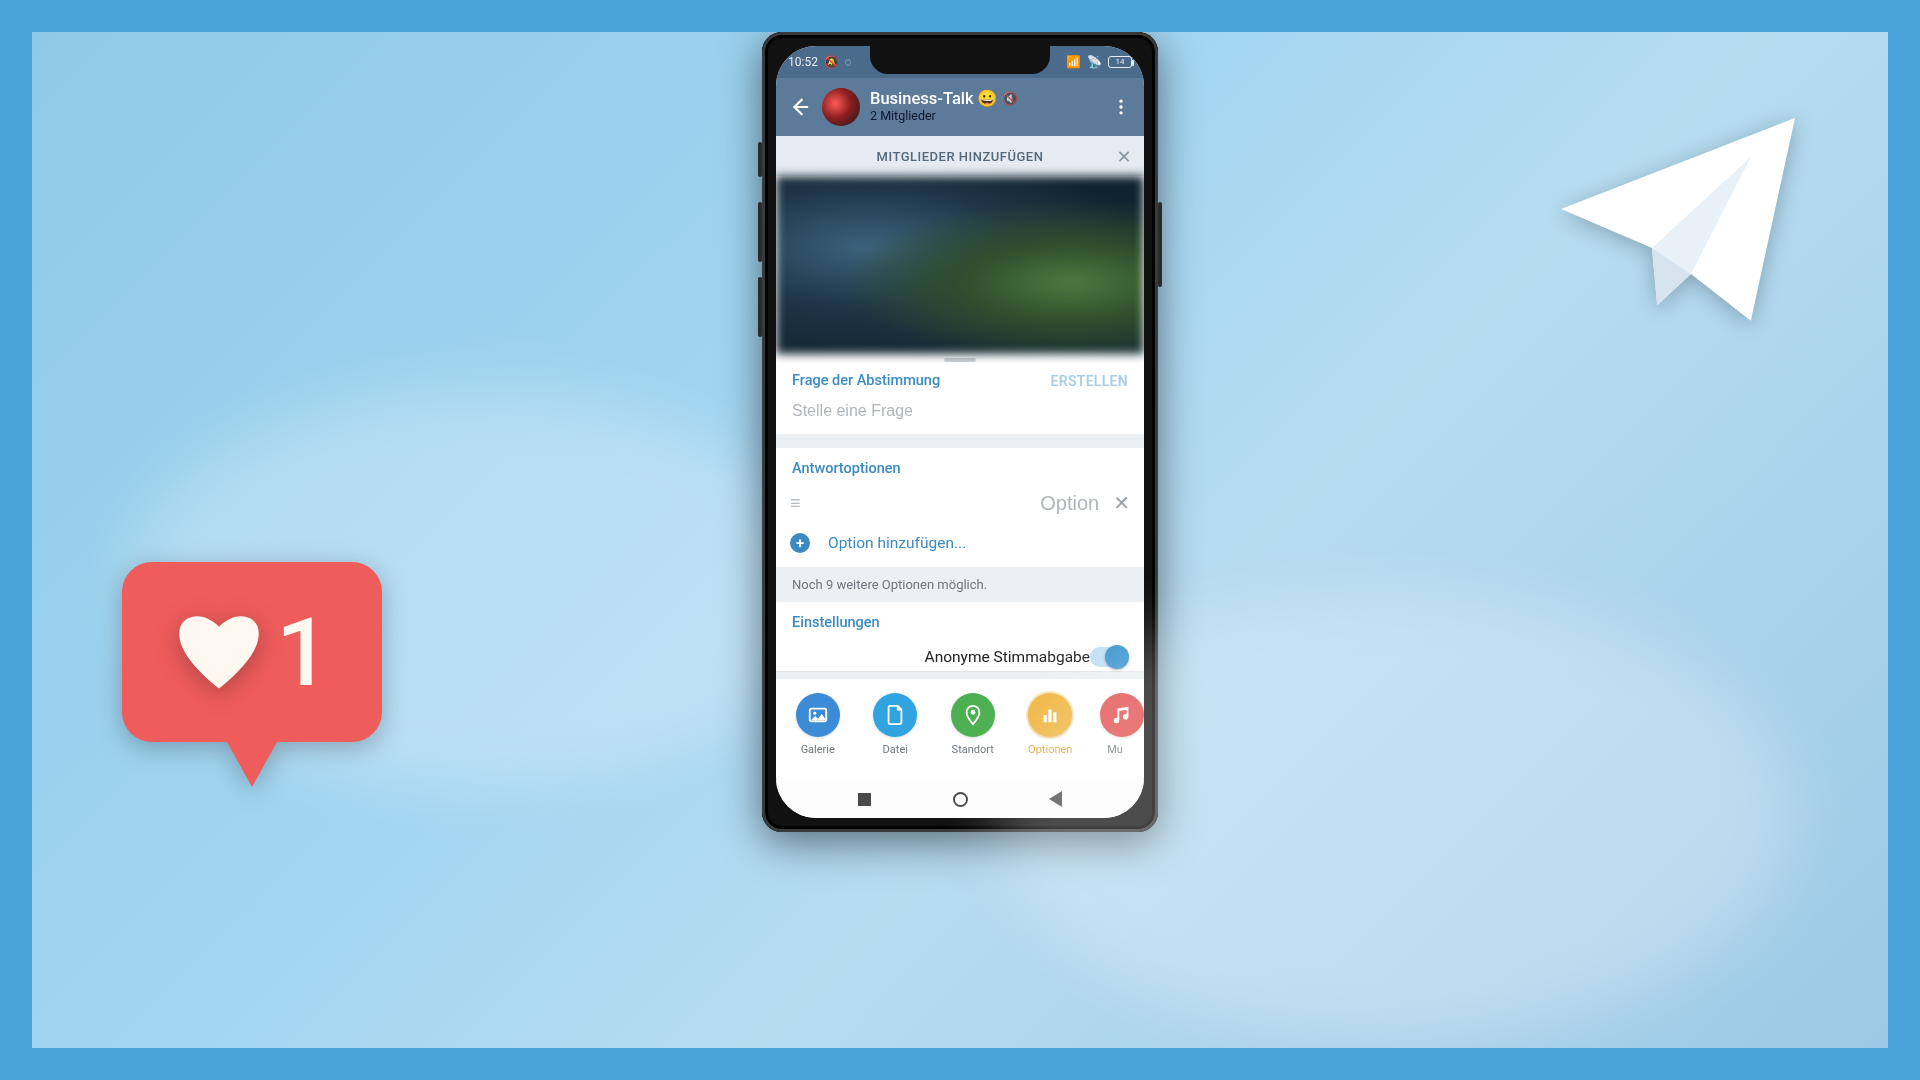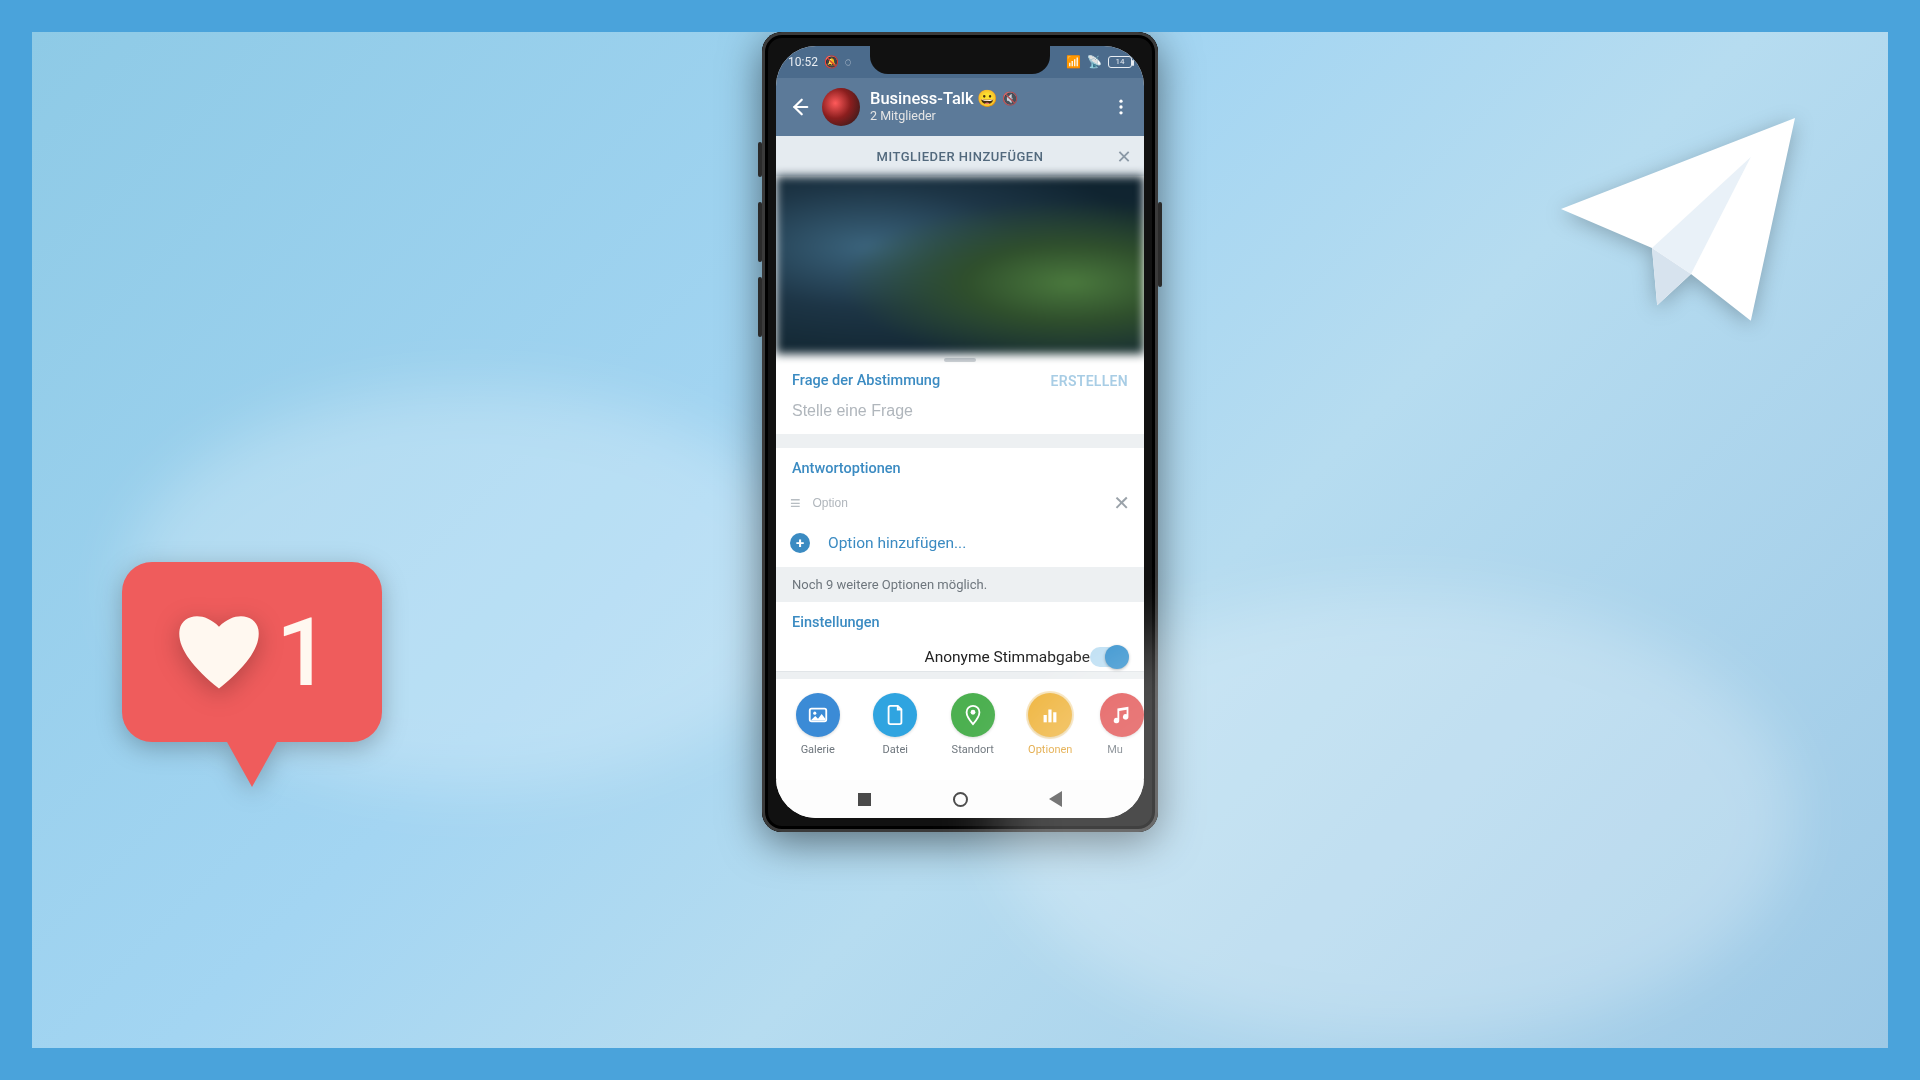--- a/index.html
+++ b/index.html
@@ -67,21 +67,21 @@
   .sig-icon, .wifi-icon { display:inline-block; }
 
   
   .tg-header {
     height: 58px; background:#5c7a99; color:#fff; display:flex; align-items:center; padding:0 10px; gap:10px;
   }
   .tg-header .back { width:26px; height:26px; display:flex; align-items:center; justify-content:center; cursor:pointer;}
   .tg-header .avatar { width:38px; height:38px; border-radius:50%; background: radial-gradient(circle at 35% 40%, #ff5a5a 0%, #8b1e1e 45%, #1a1a1a 100%); }
   .tg-header .title-block { flex:1; display:flex; flex-direction:column; line-height:1.15;}
   .tg-header .title-row { display:flex; align-items:center; gap:4px; font-size:16.5px; font-weight:500;}
-  .tg-header .sub { font-size:12.5px; color:#e5e5e5; }
+  .tg-header .sub { font-size:12.5px; color:#0f172a; }
   .tg-header .more { width:26px; height:26px; display:flex; align-items:center; justify-content:center; cursor:pointer;}
 
   
   .banner {
     height: 40px; background:#e5ebf0; color:#52697d; display:flex; align-items:center; justify-content:center;
     font-size:13px; letter-spacing:0.5px; position:relative; font-weight:500;
   }
   .banner .close-x { position:absolute; right:12px; top:50%; transform:translateY(-50%); color:#8a98a5; font-size:18px; cursor:pointer; }
 
   
@@ -105,21 +105,21 @@
   .question-input input {
     width:100%; border:none; outline:none; font-size:16px; color:#333;
   }
   .question-input input::placeholder { color:#b0b6bc; }
   .divider { height:14px; background:#edf0f2; }
   .divider.soft { height:8px; border-top:1px solid #e1e5e8; }
 
   .sec-header { color:#3b8bc2; font-size:14.5px; font-weight:500; padding:12px 16px 6px; }
   .opt-row { display:flex; align-items:center; padding:8px 14px; gap:14px; }
   .drag-lines { color:#b7bdc2; font-size:18px; line-height:1; letter-spacing:-2px; }
-  .opt-row input { flex:1; border:none; outline:none; font-size:12px; color:#b91c1c; }
+  .opt-row input { flex:1; border:none; outline:none; font-size:20px; color:#b91c1c;text-align:right; }
   .opt-row input::placeholder { color:#b0b6bc; }
   .opt-row .row-x { color:#9aa2a9; font-size:20px; cursor:pointer; }
   .add-opt { display:flex; align-items:center; gap:18px; padding:10px 14px 14px; color:#3b8bc2; font-size:15.5px; cursor:pointer;}
   .add-opt .plus-circ { width:20px; height:20px; border-radius:50%; background:#3b8bc2; color:#fff; display:flex; align-items:center; justify-content:center; font-size:15px; font-weight:700; line-height:1;}
   .hint-bar { background:#edf0f2; color:#6e767d; font-size:13px; padding:10px 16px; }
   .setting-row { display:flex; align-items:center; justify-content:flex-end; padding:10px 16px 4px;}
   .setting-row .lbl { font-size:15.5px; color:#222; }
   .toggle { width:38px; height:20px; background:#bfe0f4; border-radius:12px; position:relative; cursor:pointer;}
   .toggle .knob { position:absolute; right:-1px; top:-2px; width:24px; height:24px; border-radius:50%; background:#3b95d0; box-shadow:0 1px 3px rgba(0,0,0,0.3);}
 

